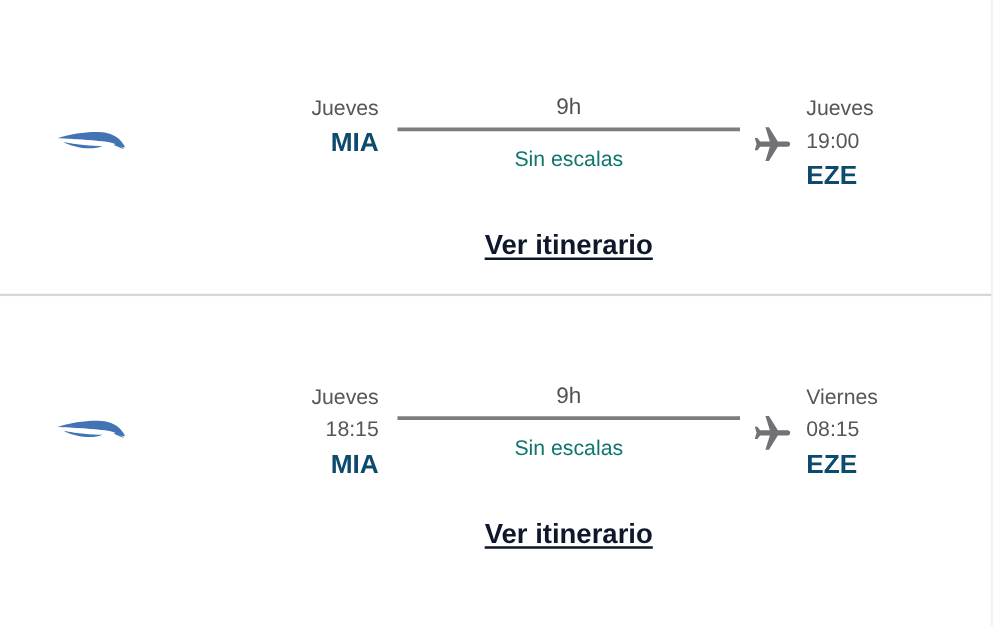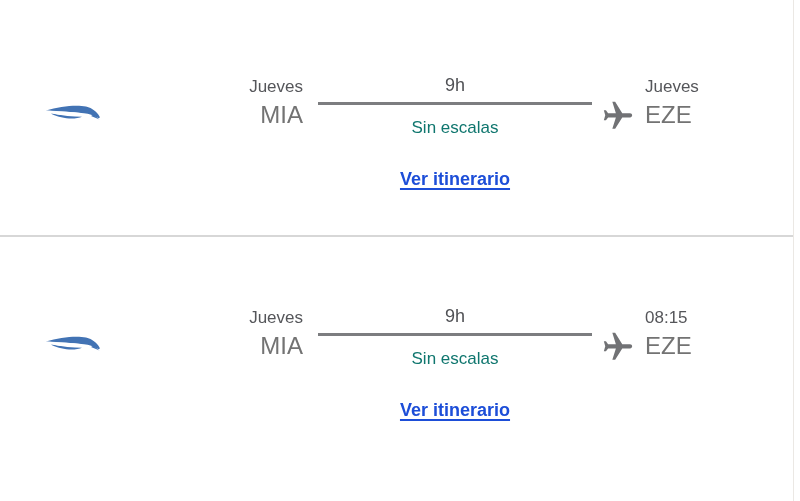--- a/index.html
+++ b/index.html
@@ -16,35 +16,35 @@
   .card-divider { height:2px; width:100%; background:#d7d7d7; }
 
   .flight-row { display:flex; align-items:flex-start; }
 
   .logo-cell { width:145px; display:flex; justify-content:center; padding-top:29px; }
   .condor { width:56px; height:22px; display:block; }
 
   .endpoint { color:#55565a; }
   .endpoint .day  { font-size:17px; line-height:26px; }
   .endpoint .time { font-size:17px; line-height:26px; }
-  .endpoint .code { font-size:24px; line-height:30px; font-weight:400; color:#737373; }
+  .endpoint .code { font-size:21px; line-height:30px; font-weight:700; color:#0c4a6e; }
   .endpoint.dep { width:158px; text-align:right; }
   .endpoint.arr { width:146px; margin-left:9px; text-align:left; }
 
   .timeline { width:274px; margin-left:15px; }
   .timeline-stack { text-align:center; }
   .duration { font-size:18px; line-height:22px; color:#505155; margin-bottom:6px; }
   .tl-line  { height:3px; background:#7c7d80; width:100%; }
   .stops    { font-size:17px; line-height:22px; color:#0f766e; margin-top:12px; }
 
   .plane-cell { width:36px; margin-left:8px; padding-top:25px; display:flex; justify-content:center; }
 
   .link-row { margin-left:318px; width:274px; text-align:center; margin-top:28px; }
   .itinerary-link {
-    font-size:18px; font-weight:700; color:#1d4ed8; cursor:pointer;
+    font-size:22px; font-weight:700; color:#0f172a; cursor:pointer;
     text-decoration:underline; text-decoration-thickness:2px; text-underline-offset:3px;
     line-height:24px; display:inline-block;
   }
 </style>
 </head>
 <body>
 
 <div class="page">
   <div class="results">
 
@@ -75,20 +75,21 @@
         </div>
 
         <div class="plane-cell">
           <svg width="34" height="34" viewBox="0 0 24 24" aria-hidden="true">
             <path fill="#717275" transform="rotate(90 12 12)" d="M21 16v-2l-8-5V3.5c0-.83-.67-1.5-1.5-1.5S10 2.67 10 3.5V9l-8 5v2l8-2.5V19l-2 1.5V22l3.5-1 3.5 1v-1.5L13 19v-5.5l8 2.5z"></path>
           </svg>
         </div>
 
         <div class="endpoint arr">
           <div class="day">Jueves</div>
+          <div class="time">19:00</div>
           <div class="code">EZE</div>
         </div>
       </div>
 
       <div class="link-row">
         <a class="itinerary-link">Ver itinerario</a>
       </div>
     </div>
 
     <div class="card-divider"></div>
@@ -101,38 +102,40 @@
               <path d="M2 15 C30 6 64 3 82 7 C95 10 104 18 109 27 C110.5 29.5 108.5 31 105.5 29.5 C97 25 88 21.5 78 20.5 C52 17.5 22 17 2 15 Z"></path>
               <path d="M12 21 C34 25 56 27.5 74 27.5 C68 30.5 58 31.5 48 31 C34 30 20 26 12 21 Z"></path>
               <path d="M92 26 L109 33 L97 23 Z"></path>
             </g>
             <path d="M2 15 C30 16 55 18 74 20.5 L30 24 C18 21.5 7 18 2 15 Z" fill="#ffffff" opacity="0.9"></path>
           </svg>
         </div>
 
         <div class="endpoint dep">
           <div class="day">Jueves</div>
+          <div class="time">18:15</div>
           <div class="code">MIA</div>
         </div>
 
         <div class="timeline">
           <div class="timeline-stack">
             <div class="duration">9h</div>
             <div class="tl-line"></div>
             <div class="stops">Sin escalas</div>
           </div>
         </div>
 
         <div class="plane-cell">
           <svg width="34" height="34" viewBox="0 0 24 24" aria-hidden="true">
             <path fill="#717275" transform="rotate(90 12 12)" d="M21 16v-2l-8-5V3.5c0-.83-.67-1.5-1.5-1.5S10 2.67 10 3.5V9l-8 5v2l8-2.5V19l-2 1.5V22l3.5-1 3.5 1v-1.5L13 19v-5.5l8 2.5z"></path>
           </svg>
         </div>
 
         <div class="endpoint arr">
+          <div class="day">Viernes</div>
           <div class="time">08:15</div>
           <div class="code">EZE</div>
         </div>
       </div>
 
       <div class="link-row">
         <a class="itinerary-link">Ver itinerario</a>
       </div>
     </div>
 

